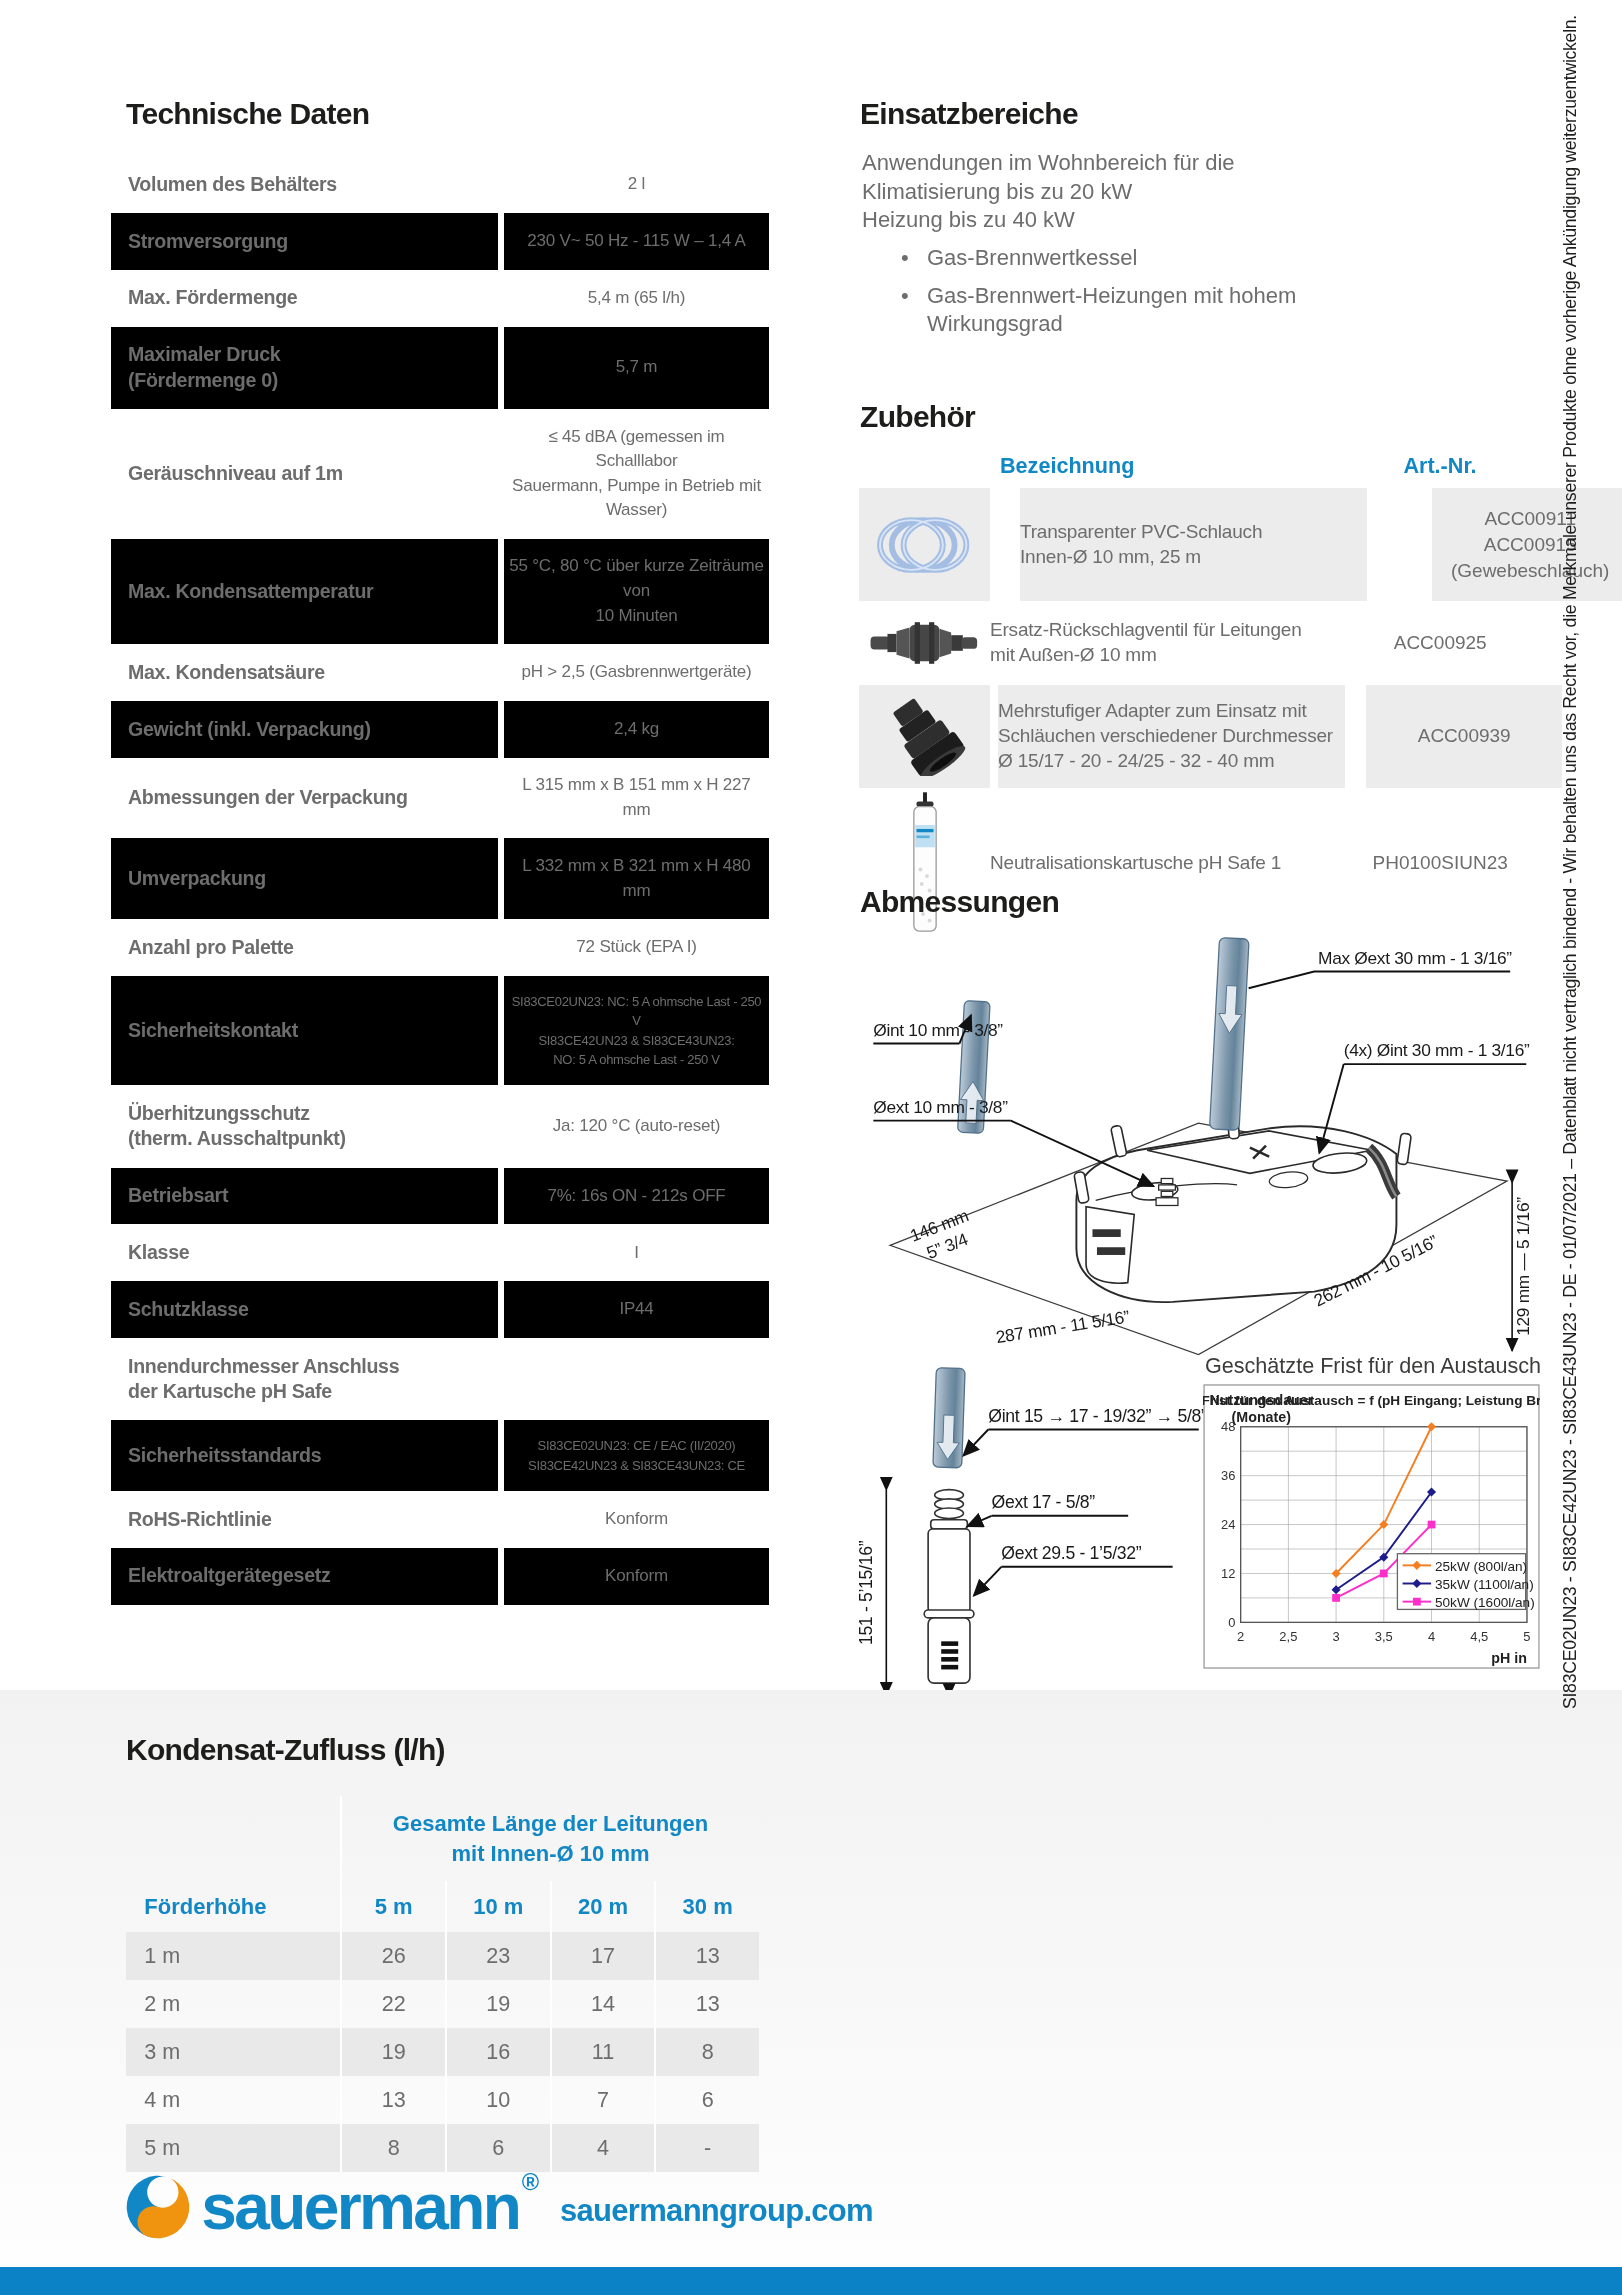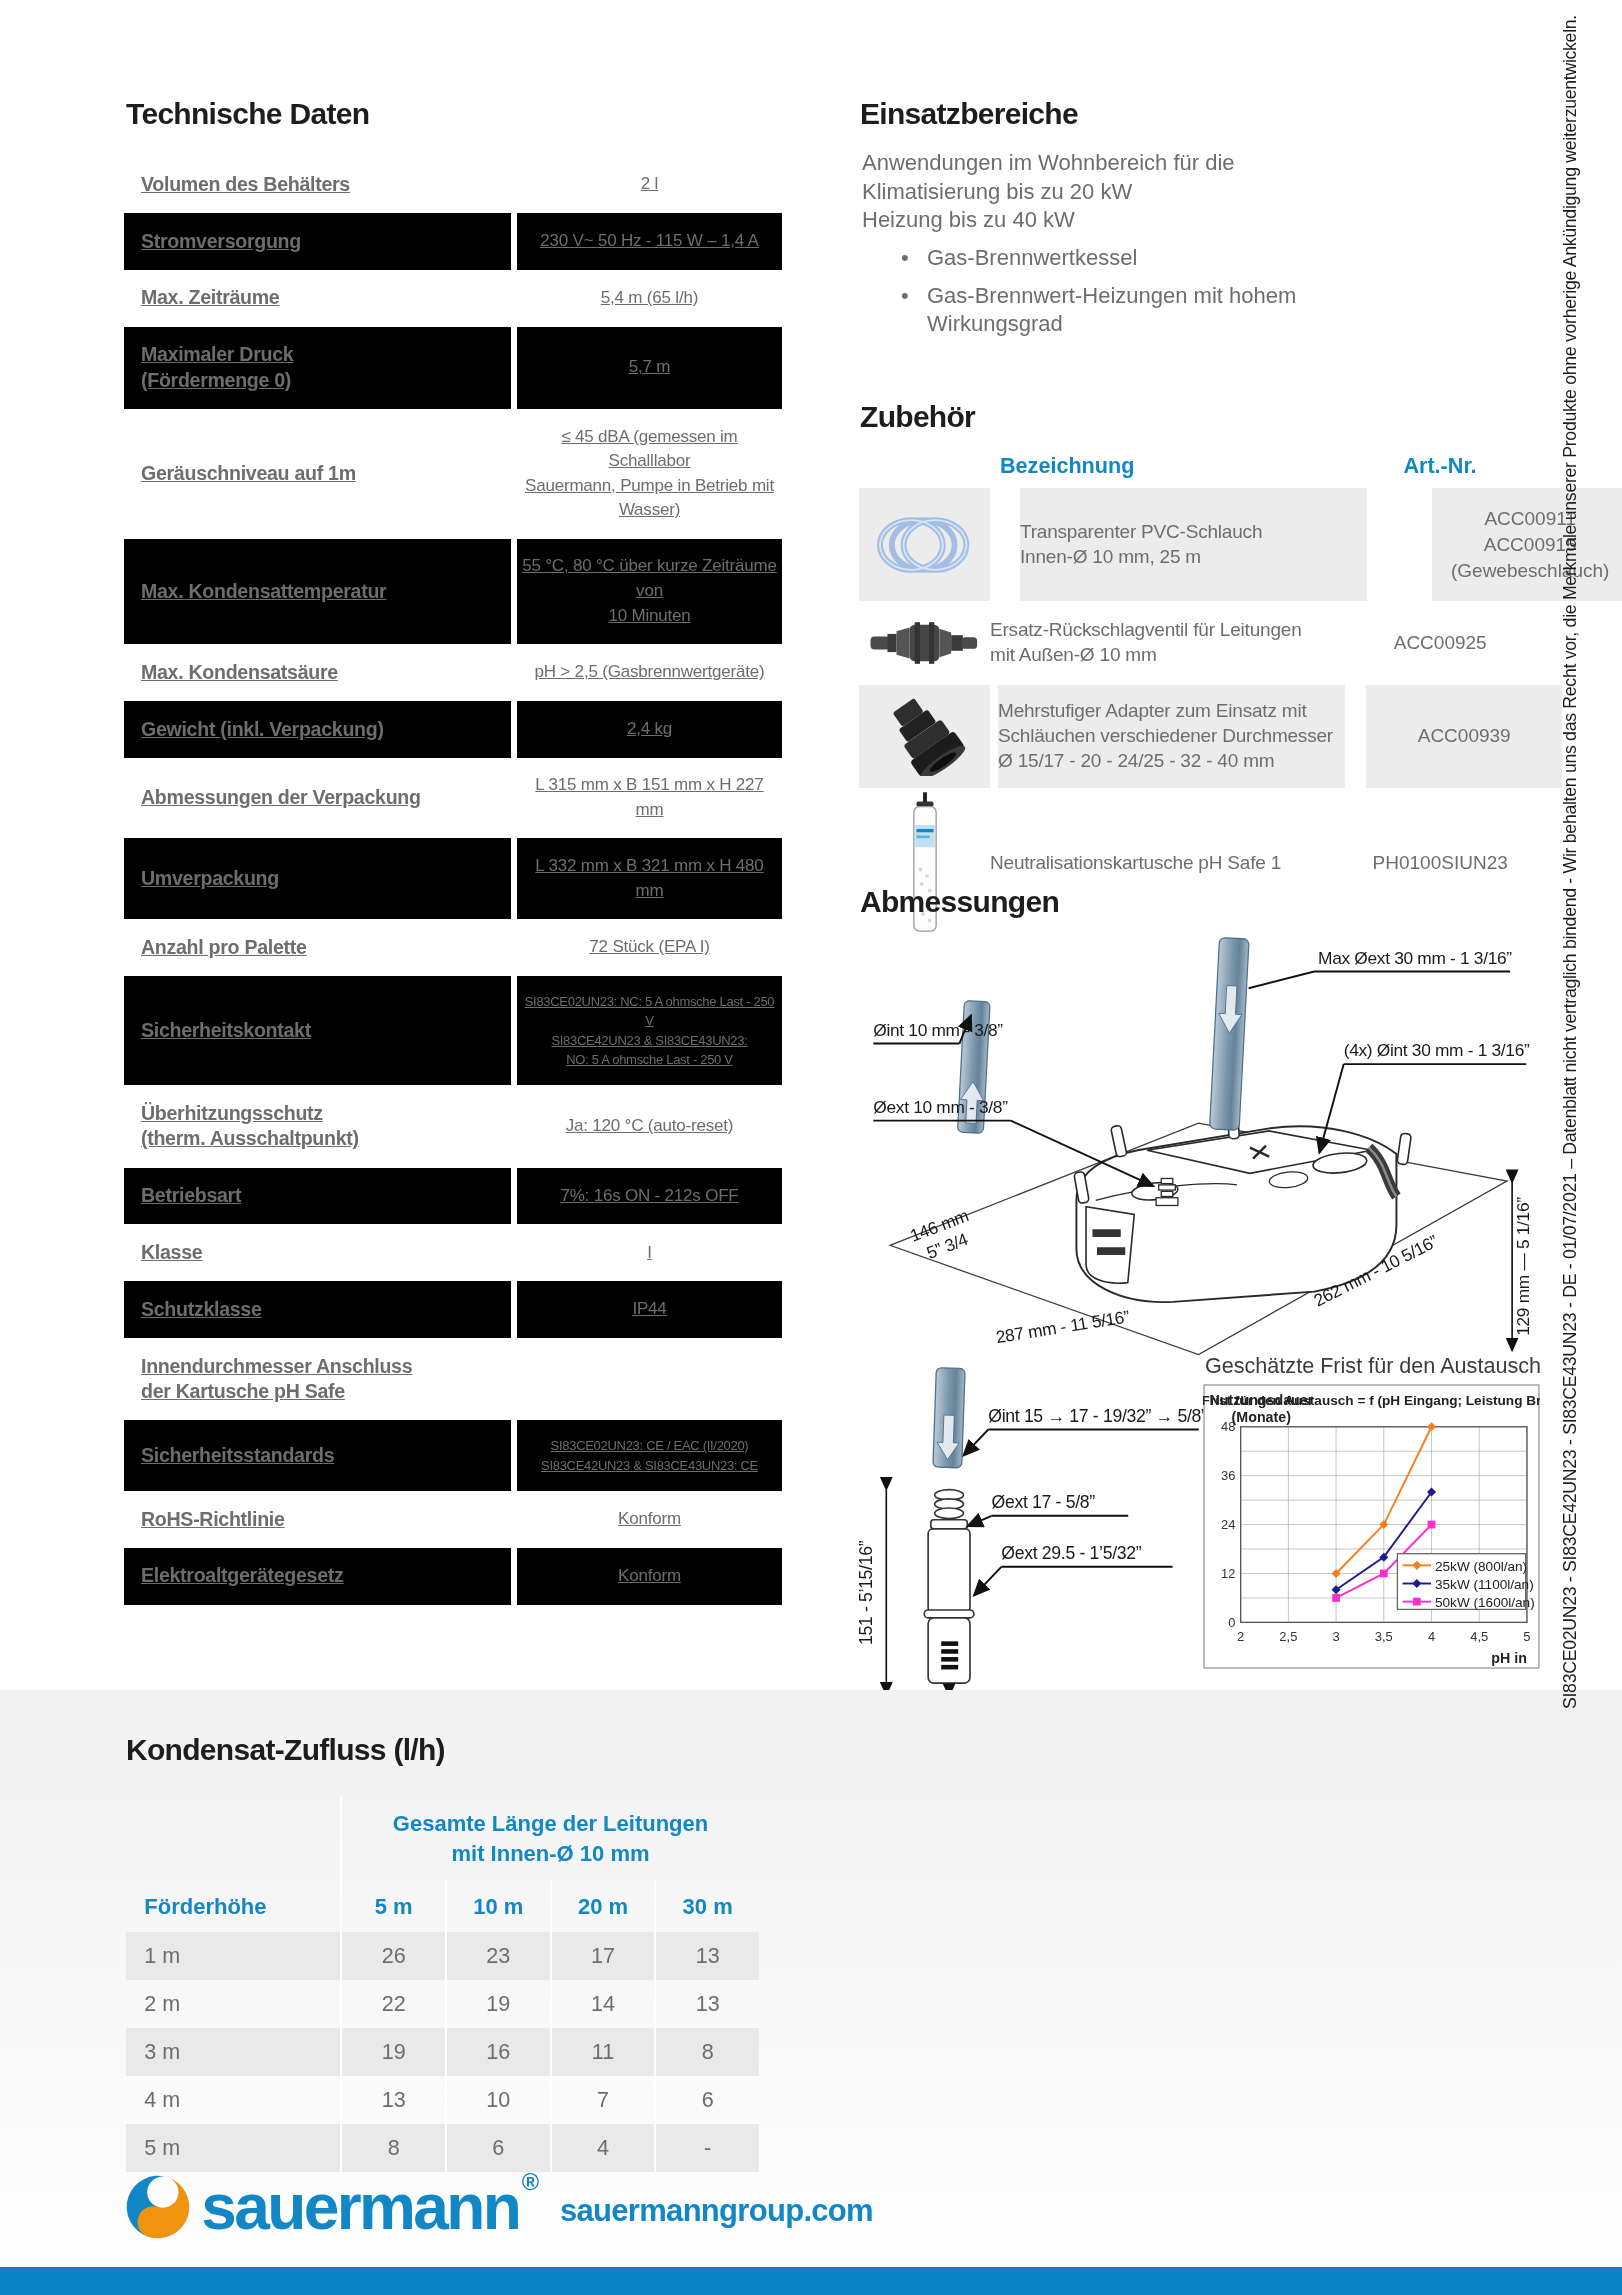--- a/index.html
+++ b/index.html
@@ -2,21 +2,21 @@
 <html style="font-size:10.5px"><head>
 <meta charset="utf-8">
 <style>
   html,body{margin:0;padding:0;background:#e0e0e0;}
   #page{position:relative;width:1623px;height:2295px;background:#ffffff;overflow:hidden;
         font-family:"Liberation Sans",sans-serif;color:#6d6d6d;}
   .sec-title{font-size:30px;font-weight:bold;color:#1d1d1b;letter-spacing:-0.7px;}
 
   
   #title-tech{position:absolute;left:126px;top:97px;}
-  #spec-table{position:absolute;left:124px;top:156px;width:664px;text-decoration:underline;}
+  #spec-table{position:absolute;left:111px;top:156px;width:664px;}
   .spec-row{display:flex;align-items:stretch;}
   .spec-row .cell{display:flex;align-items:center;}
   .spec-label{width:393px;box-sizing:border-box;padding:15.7px 6.5px 15.7px 17px;border-right:6.5px solid #fff;
               font-size:19.6px;font-weight:bold;line-height:1.3;letter-spacing:-0.3px;white-space:pre-line;color:#6d6d6d;}
   .spec-value{width:265px;box-sizing:border-box;padding:15.7px 3.9px;justify-content:center;text-align:center;
               font-size:17px;line-height:1.45;letter-spacing:-0.2px;white-space:pre-line;color:#6d6d6d;}
   .spec-row.shaded .cell{background:#000000;}
   .spec-row.small-val .spec-value{font-size:13px;letter-spacing:-0.3px;line-height:1.5;}
 
   
@@ -92,21 +92,21 @@
   <div id="spec-table">
     <div class="spec-row">
         <div class="cell spec-label">Volumen des Behälters</div>
         <div class="cell spec-value">2 l</div>
       </div>
     <div class="spec-row shaded">
         <div class="cell spec-label">Stromversorgung</div>
         <div class="cell spec-value">230 V~ 50 Hz - 115 W – 1,4 A</div>
       </div>
     <div class="spec-row">
-        <div class="cell spec-label">Max. Zeiträume</div>
+        <div class="cell spec-label">Max. Fördermenge</div>
         <div class="cell spec-value">5,4 m (65 l/h)</div>
       </div>
     <div class="spec-row shaded">
         <div class="cell spec-label">Maximaler Druck
 (Fördermenge 0)</div>
         <div class="cell spec-value">5,7 m</div>
       </div>
     <div class="spec-row">
         <div class="cell spec-label">Geräuschniveau auf 1m</div>
         <div class="cell spec-value">≤ 45 dBA (gemessen im Schalllabor

